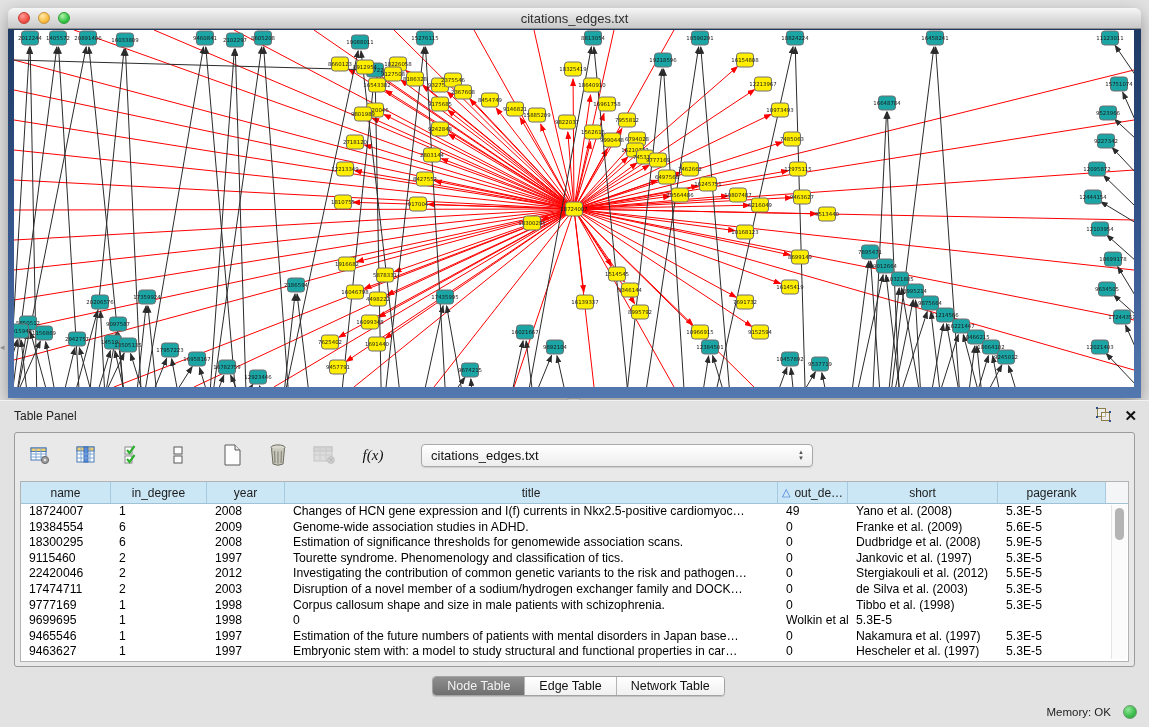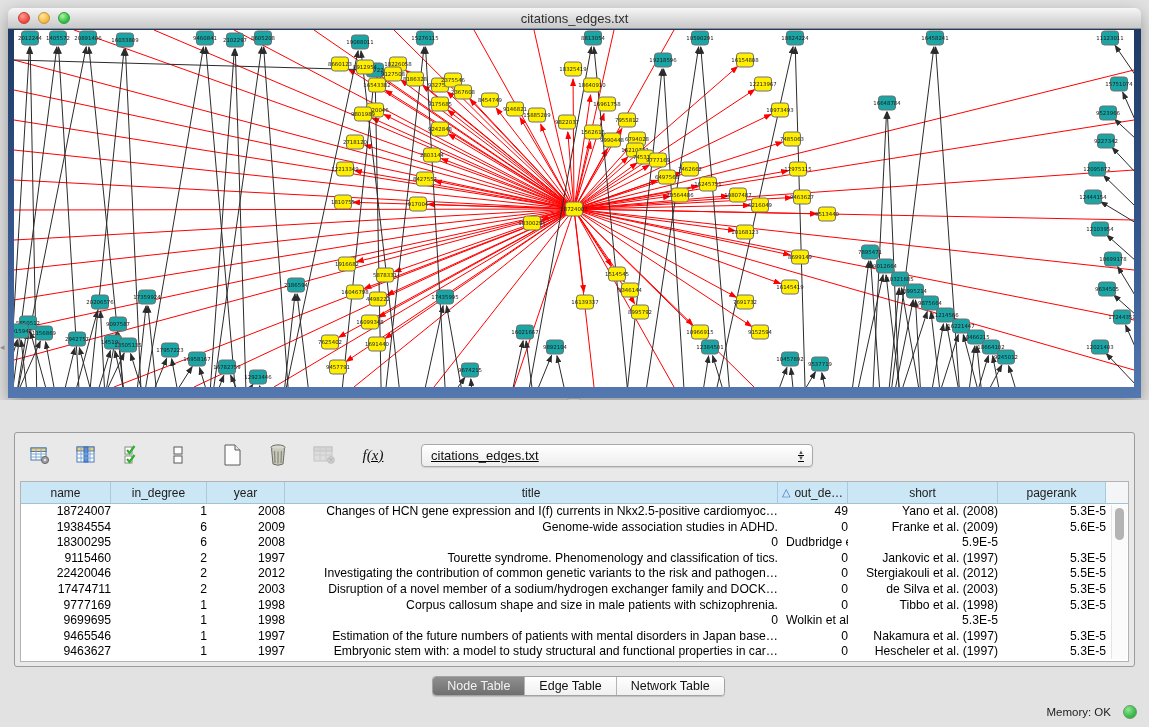--- a/index.html
+++ b/index.html
@@ -35,33 +35,33 @@
   .panel-hdr-icons { position:absolute; right:12px; top:7px; display:flex; gap:12px; align-items:center; }
   .float-ic { width:15px; height:15px; position:relative; }
   .float-ic .sq1,.float-ic .sq2 { position:absolute; width:9px; height:9px; border:1px solid #8a7d4a; background:rgba(255,255,255,.4); }
   .float-ic .sq1 { left:0; top:0; }
   .float-ic .sq2 { left:4px; top:4px; }
   .float-ic .dot { position:absolute; width:2px; height:2px; background:#2d4f8a; }
   .close-ic { font-size:15px; font-weight:bold; color:#111; line-height:15px; cursor:default; }
 
   .panel-body { position:absolute; left:14px; right:14px; top:32px; bottom:60px;
     border:1px solid #9b9b9b; border-radius:3px; background:#e9e9e9; }
-  .toolbar { height:44px; display:flex; align-items:center; padding-left:10px; gap:16px;text-decoration:underline; }
+  .toolbar { height:44px; display:flex; align-items:center; padding-left:10px; gap:16px; }
   .tb-btn { width:30px; height:30px; display:flex; align-items:center; justify-content:center; border-radius:3px; }
   .tb-btn.disabled { opacity:.45; }
   .fx-label { font-family:"Liberation Serif",serif; font-style:italic; font-size:15px; color:#111; }
   .table-combo { margin-left:14px; width:392px; height:23px; background:linear-gradient(180deg,#ffffff,#ededed);
     border:1px solid #a9a9a9; border-radius:4px; display:flex; align-items:center; position:relative;
     box-shadow:0 1px 1px rgba(0,0,0,.12); }
   .table-combo .combo-text { font-size:13px; color:#111; padding-left:9px; flex:1; white-space:nowrap; overflow:hidden; }
   .combo-arrows { width:18px; display:flex; flex-direction:column; align-items:center; gap:1px; padding-right:4px; }
   .combo-arrows span { font-size:6px; line-height:5px; color:#555; }
 
   .tbl { position:absolute; left:5px; right:5px; top:48px; bottom:4px; background:#fff;
-    border:1px solid #b3b3b3; overflow:hidden;text-align:right; }
+    border:1px solid #b3b3b3; overflow:hidden; }
   .thead { display:grid; grid-template-columns:90px 96px 78px 1fr 70px 150px 108px 22px;
     height:22px; background:#cbe6f5; border-bottom:1px solid #9fc2d6; }
   .th { font-size:12px; color:#1c1c1c; display:flex; align-items:center; justify-content:center;
     border-right:1px solid #a8cade; overflow:hidden; white-space:nowrap; }
   .th.sorted .sort-tri { color:#3875d7; margin-right:4px; font-size:11px; }
   .th:last-child { border-right:none; background:#f3f5f7; }
   .tbody { position:absolute; top:22px; left:0; right:0; bottom:0; }
   .trow { display:grid; grid-template-columns:90px 96px 78px 1fr 70px 150px 108px 22px; height:15.6px; }
   .td { font-size:12.2px; color:#000; padding-left:8px; white-space:nowrap; overflow:hidden; line-height:15.6px; }
   .vscroll { position:absolute; right:1px; top:23px; bottom:2px; width:16px; background:#fbfbfb; border-left:1px solid #e4e4e4; }
@@ -812,20 +812,34 @@
             </g>
           </g>
       </svg>
     </div>
   </div>
 </div>
 <div class="divider-grip"></div>
 <div class="west-collapse">◂</div>
 
 <div class="table-panel">
+  <div class="panel-header">
+    <span class="panel-title">Table Panel</span>
+    <div class="panel-hdr-icons">
+      <div class="float-ic">
+        <div class="sq1"></div>
+          <div class="sq2"></div>
+        <div class="dot" style="left:-1px;top:-1px;"></div>
+          <div class="dot" style="left:12px;top:3px;"></div>
+        <div class="dot" style="left:-1px;top:8px;"></div>
+          <div class="dot" style="left:12px;top:12px;"></div>
+      </div>
+      <div class="close-ic">✕</div>
+    </div>
+  </div>
 
   <div class="panel-body">
     <div class="toolbar">
       <div class="tb-btn">
         <svg width="22" height="22" viewBox="0 0 22 22">
           <rect x="2" y="4" width="15" height="12" fill="#fff" stroke="#4a7ab5"></rect>
           <rect x="2" y="4" width="15" height="3.5" fill="#f4cf6e" stroke="#4a7ab5"></rect>
           <path d="M7 4 V16 M12 4 V16 M2 10 H17 M2 13 H17" stroke="#7fa8d4" stroke-width="1" fill="none"></path>
           <circle cx="16" cy="16" r="3.6" fill="#9a9a9a" stroke="#6b6b6b"></circle>
           <circle cx="16" cy="16" r="1.3" fill="#e4e4e4"></circle>
@@ -931,20 +945,21 @@
             <div class="td">Genome-wide association studies in ADHD.</div>
             <div class="td">0</div>
             <div class="td">Franke et al. (2009)</div>
             <div class="td">5.6E-5</div>
             <div class="td"></div>
           </div>
           <div class="trow">
             <div class="td">18300295</div>
             <div class="td">6</div>
             <div class="td">2008</div>
+            <div class="td">Estimation of significance thresholds for genomewide association scans.</div>
             <div class="td">0</div>
             <div class="td">Dudbridge et al. (2008)</div>
             <div class="td">5.9E-5</div>
             <div class="td"></div>
           </div>
           <div class="trow">
             <div class="td">9115460</div>
             <div class="td">2</div>
             <div class="td">1997</div>
             <div class="td">Tourette syndrome. Phenomenology and classification of tics.</div>

